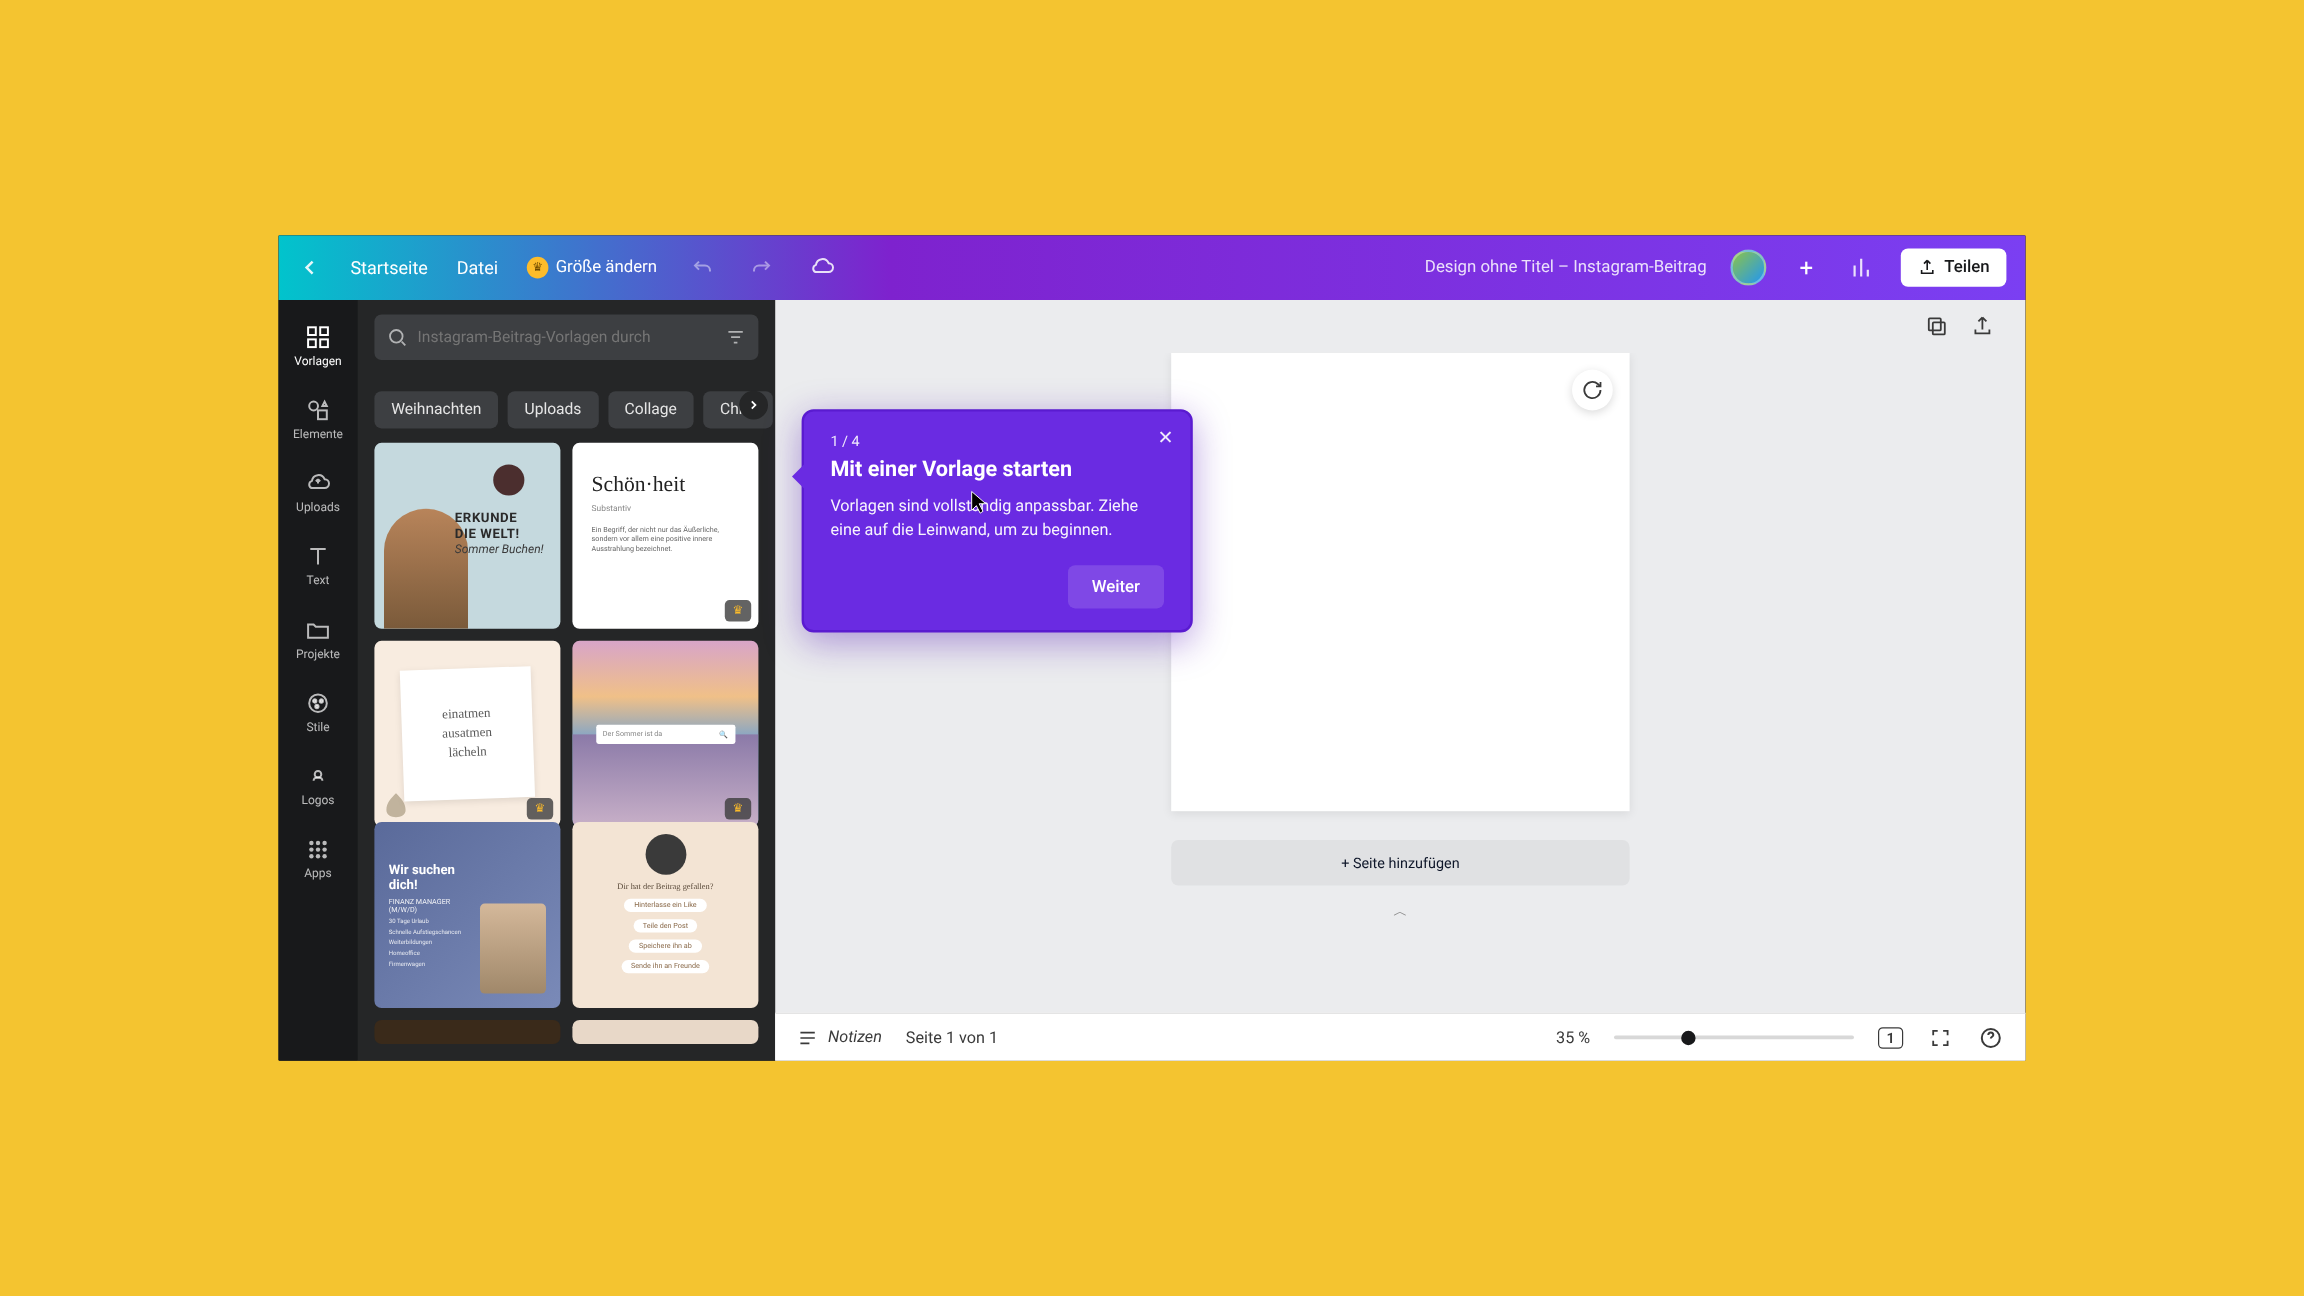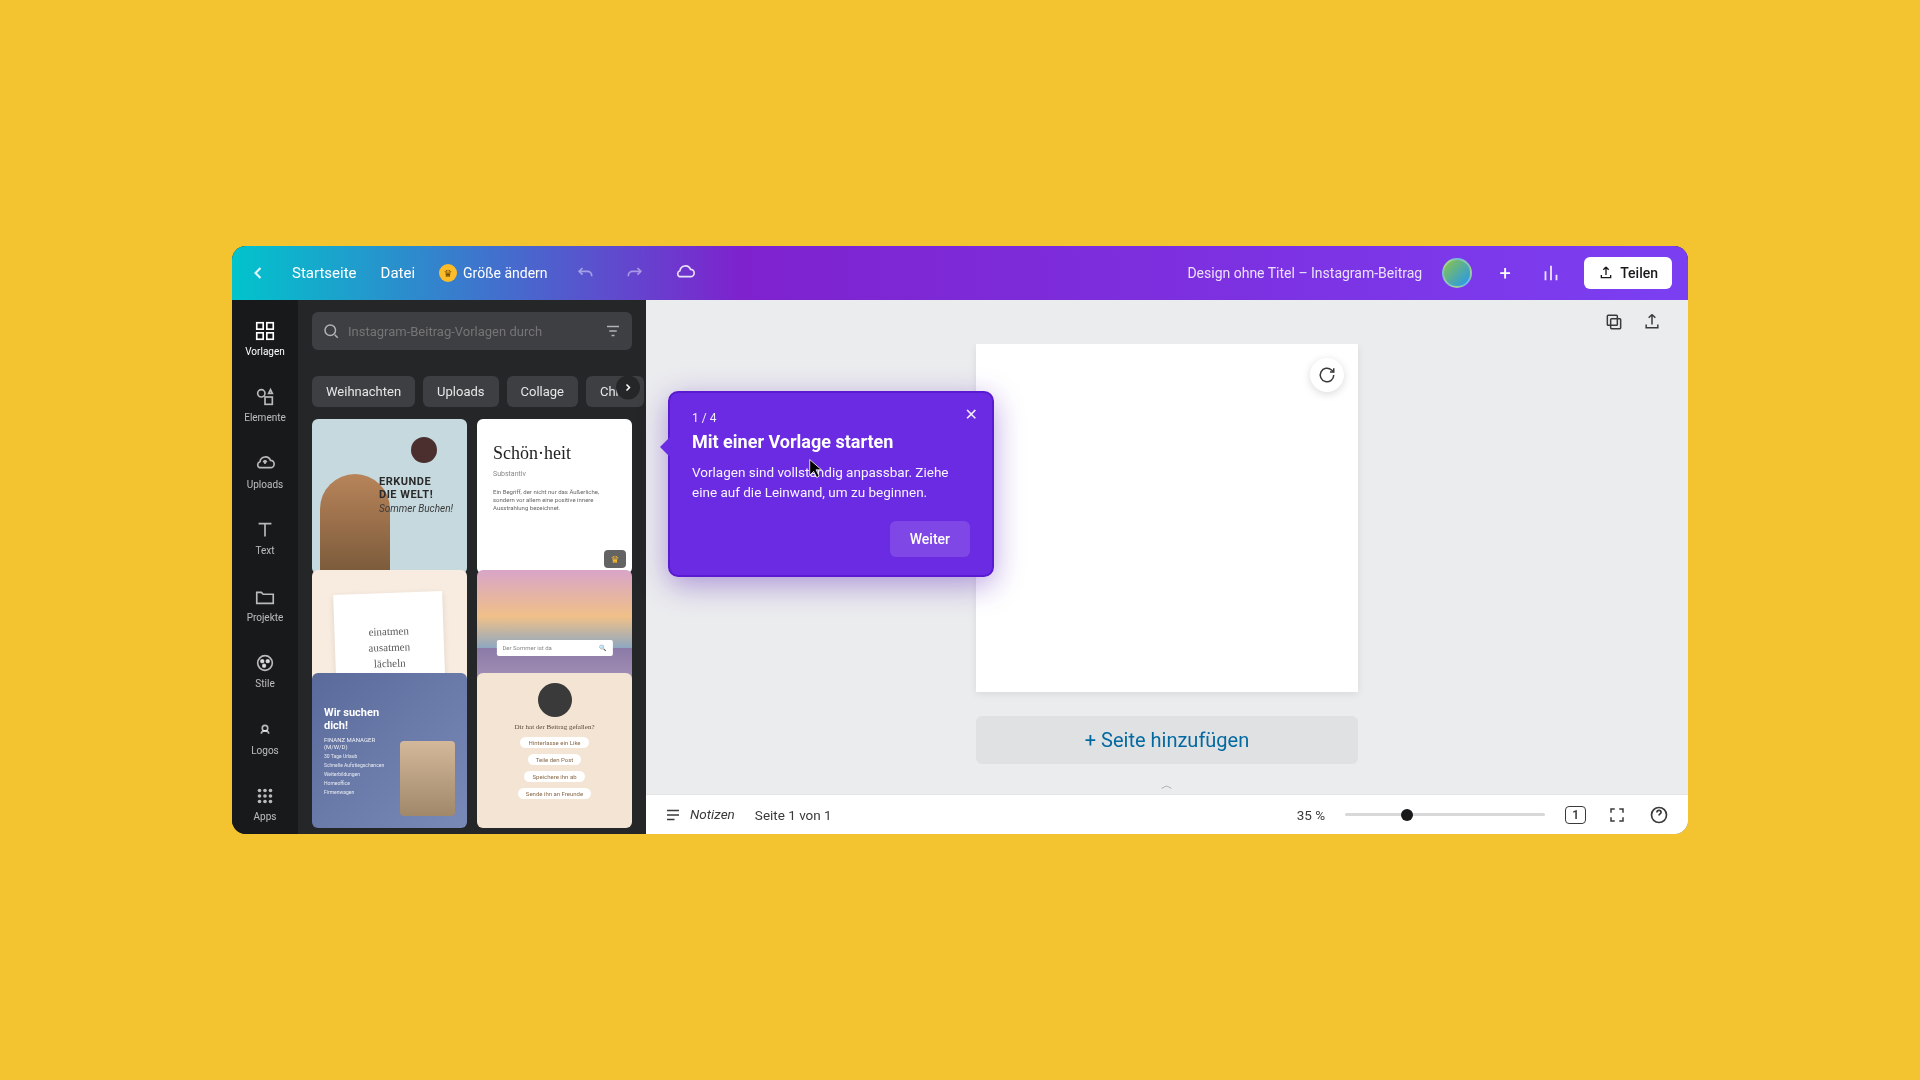--- a/index.html
+++ b/index.html
@@ -1,20 +1,20 @@
 <!DOCTYPE html>
 <html><head>
   <meta charset="utf-8">
   <style>
     * { margin: 0; padding: 0; box-sizing: border-box; font-family: -apple-system, BlinkMacSystemFont, "Segoe UI", Roboto, sans-serif; }
     body { width: 1920px; height: 1080px; overflow: hidden; background: #f0f0f0; }
     
     .yellow-frame { position: absolute; inset: 0; background: #f4c430; display: flex; align-items: center; justify-content: center; }
     
-    .app-window { position: relative; width: 1456px; height: 588px; background: #18191b; border-radius: 14px; overflow: hidden; display: flex; flex-direction: column; }
+    .app-window { position: relative; width: 1456px; height: 688px; background: #18191b; border-radius: 1px; overflow: hidden; display: flex; flex-direction: column; }
     
     
     .top-bar { height: 54px; background: linear-gradient(90deg, #01c4cc 0%, #7e22ce 35%, #7b3ff2 100%); display: flex; align-items: center; padding: 0 16px; gap: 20px; color: #fff; }
     .top-bar .left { display: flex; align-items: center; gap: 24px; }
     .top-bar .spacer { flex: 1; }
     .back-btn { display: flex; align-items: center; justify-content: center; opacity: 0.9; }
     .home-link { font-size: 15px; color: #fff; }
     .file-link { font-size: 15px; color: #fff; }
     .crown-chip { display: flex; align-items: center; gap: 6px; font-size: 14px; color: #fff; }
     .crown-badge { width: 18px; height: 18px; border-radius: 50%; background: #fdbc2a; display: flex; align-items: center; justify-content: center; font-size: 10px; color: #6b4800; }
@@ -22,21 +22,21 @@
     .top-icon.faded { opacity: 0.45; }
     .doc-title { font-size: 14px; color: rgba(255,255,255,0.85); }
     .avatar { width: 30px; height: 30px; border-radius: 50%; background: linear-gradient(135deg, #8bc34a, #2196f3); border: 2px solid rgba(255,255,255,0.3); }
     .plus-user { width: 26px; height: 26px; display: flex; align-items: center; justify-content: center; font-size: 20px; color: #fff; }
     .share-btn { background: #fff; color: #18191b; padding: 8px 14px; border-radius: 6px; font-size: 14px; font-weight: 500; display: flex; align-items: center; gap: 6px; }
     
     
     .body { flex: 1; display: flex; min-height: 0; }
     
     
-    .icon-rail { width: 66px; background: #18191b; display: flex; flex-direction: column; padding-top: 8px; justify-content: space-between; }
+    .icon-rail { width: 66px; background: #18191b; display: flex; flex-direction: column; padding-top: 8px; }
     .rail-item { display: flex; flex-direction: column; align-items: center; justify-content: center; padding: 12px 0; color: rgba(255,255,255,0.7); font-size: 10px; gap: 4px; cursor: pointer; }
     .rail-item.active { color: #fff; }
     .rail-icon { width: 22px; height: 22px; display: flex; align-items: center; justify-content: center; }
     
     
     .side-panel { width: 348px; background: #252627; display: flex; flex-direction: column; position: relative; }
     .search-wrap { padding: 12px 14px 10px; }
     .search-bar { background: #3d3f42; border-radius: 6px; height: 38px; display: flex; align-items: center; padding: 0 10px; gap: 8px; color: rgba(255,255,255,0.6); }
     .search-input { background: transparent; border: none; outline: none; color: #fff; flex: 1; font-size: 13px; }
     
@@ -88,21 +88,21 @@
     
     .collapse-handle { position: absolute; right: -16px; top: 50%; transform: translateY(-50%); width: 16px; height: 90px; background: #252627; border-radius: 0 8px 8px 0; display: flex; align-items: center; justify-content: center; color: rgba(255,255,255,0.6); font-size: 10px; }
     
     
     .canvas-area { flex: 1; background: #ebecee; display: flex; flex-direction: column; position: relative; }
     .canvas-toolbar { height: 44px; display: flex; align-items: center; justify-content: flex-end; gap: 14px; padding: 0 24px; }
     .canvas-tb-btn { width: 24px; height: 24px; display: flex; align-items: center; justify-content: center; color: #3a3a3a; }
     .canvas-scroll { flex: 1; display: flex; flex-direction: column; align-items: center; padding-top: 0px; gap: 24px; overflow: auto; }
     .page { width: 382px; height: 382px; background: #fff; box-shadow: 0 2px 8px rgba(0,0,0,0.08); position: relative; }
     .refresh-btn { position: absolute; right: 14px; top: 14px; width: 34px; height: 34px; border-radius: 50%; background: #fff; box-shadow: 0 2px 8px rgba(0,0,0,0.15); display: flex; align-items: center; justify-content: center; color: #3a3a3a; }
-    .add-page { width: 382px; padding: 12px; background: #e0e1e3; text-align: center; border-radius: 6px; font-size: 20px; color: #0369a1; }
+    .add-page { width: 382px; padding: 12px; background: #e0e1e3; text-align: center; border-radius: 6px; font-size: 12px; color: #0f172a; }
     .page-up-arrow { width: 382px; text-align: center; margin-top: -14px; }
     .page-up-arrow .chev { display: inline-block; color: #8a8a8a; font-size: 12px; }
     
     
     .tour-pop { position: absolute; left: 436px; top: 145px; width: 326px; background: #6a2be2; border: 2px solid #5a1bd0; border-radius: 10px; padding: 18px 22px 18px; color: #fff; box-shadow: 0 8px 30px rgba(80,20,180,0.4); z-index: 50; }
     .tour-pop .arrow { position: absolute; left: -10px; top: 44px; width: 0; height: 0; border-top: 10px solid transparent; border-bottom: 10px solid transparent; border-right: 10px solid #6a2be2; }
     .tour-pop .step { font-size: 12px; opacity: 0.9; }
     .tour-pop .close { position: absolute; right: 14px; top: 12px; font-size: 16px; cursor: pointer; opacity: 0.9; }
     .tour-pop .title { font-size: 18px; font-weight: 700; margin-top: 6px; }
     .tour-pop .desc { font-size: 13.5px; margin-top: 10px; line-height: 1.5; opacity: 0.95; }

